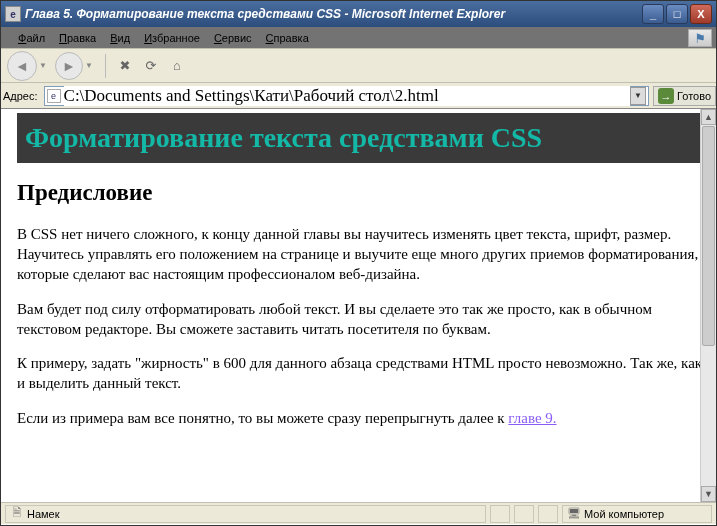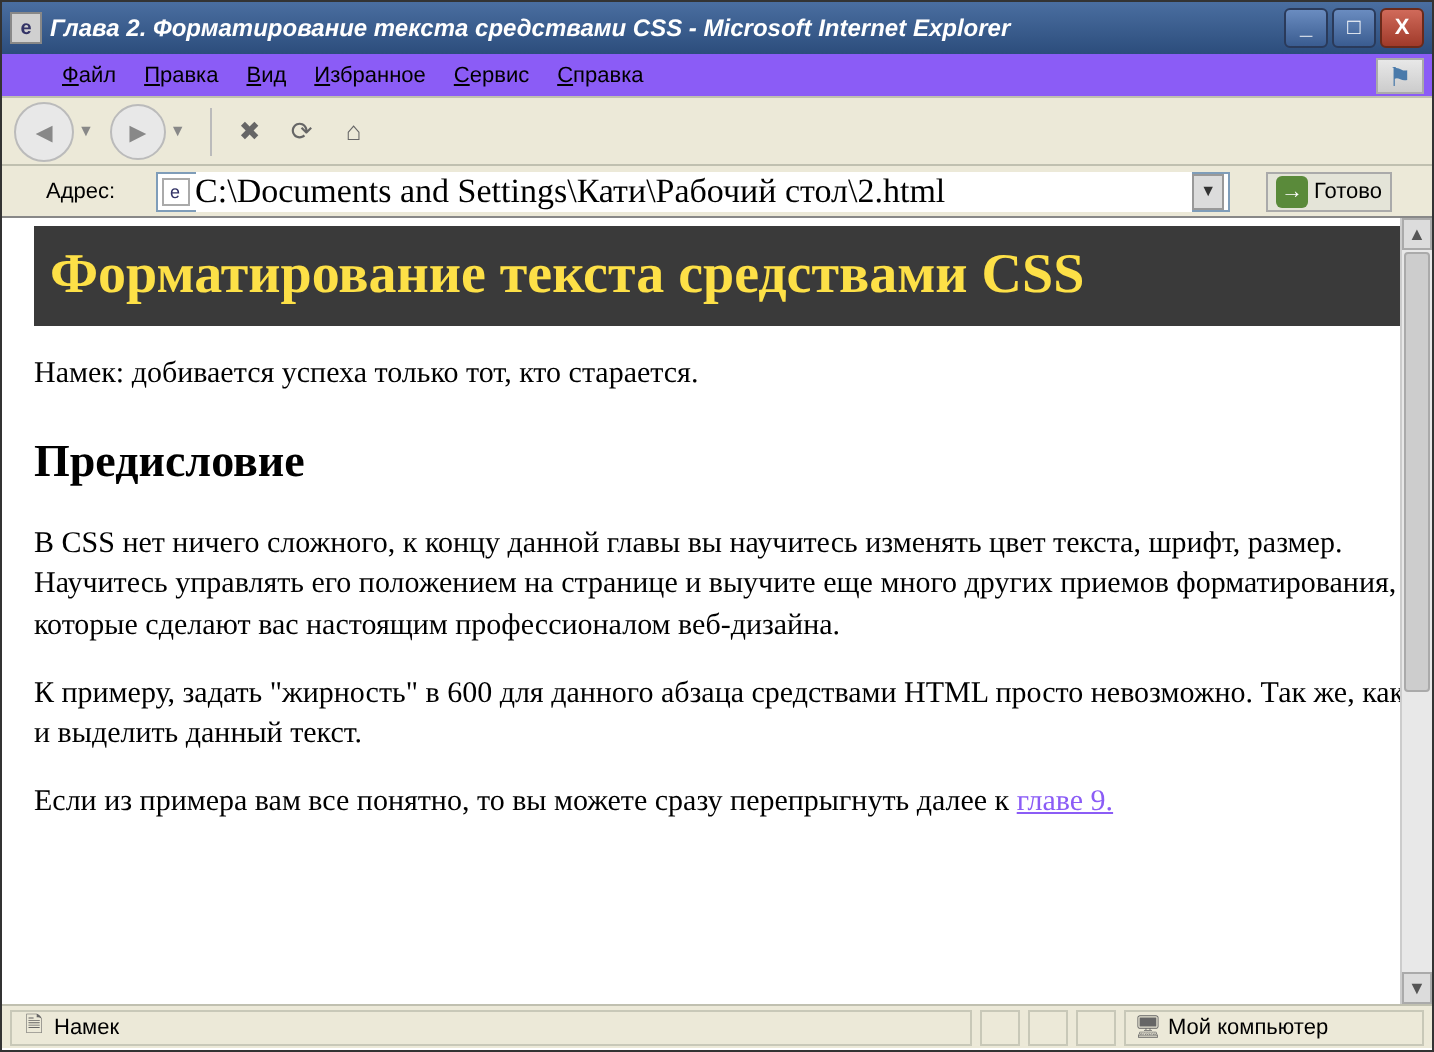--- a/index.html
+++ b/index.html
@@ -46,25 +46,25 @@
     color: #fff;
     display: flex;
     align-items: center;
     justify-content: center;
     font-weight: bold;
     font-style: normal;
     font-size: 11px;
   }
   .winbtn.close { background: linear-gradient(#d06a5a, #a03a2a); border-color: #6a2a1a; }
   .menubar {
-    background: #8b5cf6;
+    background: #737373;
     height: 22px;
     display: flex;
     align-items: center;
-    padding: 0 23px;
+    padding: 0 10px;
     border-bottom: 1px solid #c0c0b0;
     position: relative;
   }
   .menuitem { padding: 2px 7px; cursor: default; }
   .menuitem u { text-decoration: underline; }
   .throbber {
     position: absolute;
     right: 4px; top: 2px;
     width: 24px; height: 18px;
     background: linear-gradient(#e8e8e8,#ccc);
@@ -100,22 +100,22 @@
   .sqbtn {
     width: 22px; height: 22px;
     display:flex;align-items:center;justify-content:center;
     color:#666;font-size:13px;
   }
   .addrbar {
     background: #ece9d8;
     height: 26px;
     display: flex;
     align-items: center;
-    padding: 0 20px;
-    gap: 18px;
+    padding: 0 0;
+    gap: 4px;
     border-bottom: 1px solid #888;
   }
   .addrlabel { padding: 0 2px; }
   .addrfield {
     flex: 1;
     height: 20px;
     background: #fff;
     border: 1px solid #7f9db9;
     display: flex;
     align-items: center;
@@ -147,21 +147,21 @@
     height: 393px;
     overflow: auto;
     padding: 4px 12px 12px 16px;
     font-family: "Times New Roman", Georgia, serif;
     font-size: 15px;
     color: #000;
     line-height: 1.35;
   }
   .content h1 {
     background: #3a3a3a;
-    color: #fde047;
+    color: #14b8a6;
     font-family: Georgia, "Times New Roman", serif;
     font-weight: bold;
     font-size: 28px;
     margin: 0 0 14px 0;
     padding: 6px 8px;
   }
   .content .hint { margin: 0 0 18px 0; }
   .content h2 {
     font-family: Georgia, "Times New Roman", serif;
     font-size: 23px;
@@ -199,21 +199,21 @@
   .scrollbar .thumb {
     margin:1px;flex:0 0 220px;background:#cdcdcd;border:1px solid #aaa;border-radius:2px;
   }
   .scrollbar .track { flex:1; }
 </style>
 </head>
 <body>
 
 <div class="titlebar">
   <div class="title-icon">e</div>
-  <div class="titlebar-text">Глава 2. Форматирование текста средствами CSS - Microsoft Internet Explorer</div>
+  <div class="titlebar-text">Глава 5. Форматирование текста средствами CSS - Microsoft Internet Explorer</div>
   <div class="winbtns">
     <div class="winbtn">_</div>
     <div class="winbtn">□</div>
     <div class="winbtn close">X</div>
   </div>
 </div>
 
 <div class="menubar">
   <div class="menuitem"><u>Ф</u>айл</div>
   <div class="menuitem"><u>П</u>равка</div>
@@ -243,23 +243,23 @@
     <div class="addrdrop">▼</div>
   </div>
   <div class="gobtn">
     <span class="goicon">→</span>
     <span>Готово</span>
   </div>
 </div>
 
 <div class="content">
   <h1>Форматирование текста средствами CSS</h1>
-  <p class="hint">Намек: добивается успеха только тот, кто старается.</p>
   <h2>Предисловие</h2>
   <p>В CSS нет ничего сложного, к концу данной главы вы научитесь изменять цвет текста, шрифт, размер. Научитесь управлять его положением на странице и выучите еще много других приемов форматирования, которые сделают вас настоящим профессионалом веб-дизайна.</p>
+  <p>Вам будет под силу отформатировать любой текст. И вы сделаете это так же просто, как в обычном текстовом редакторе. Вы сможете заставить читать посетителя по буквам.</p>
   <p>К примеру, задать "жирность" в 600 для данного абзаца средствами HTML просто невозможно. Так же, как и выделить данный текст.</p>
   <p>
     <span>Если из примера вам все понятно, то вы можете сразу перепрыгнуть далее к </span><a href="#">главе 9.</a>
   </p>
 </div>
 
 <div class="scrollbar">
   <div class="arrow">▲</div>
   <div class="thumb"></div>
   <div class="track"></div>

